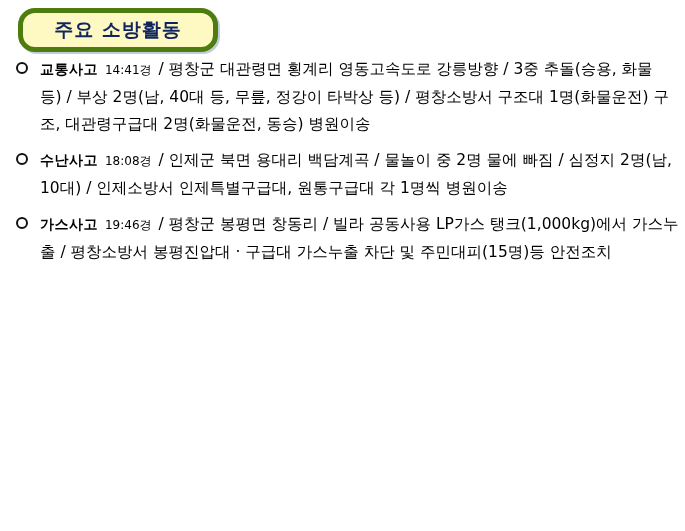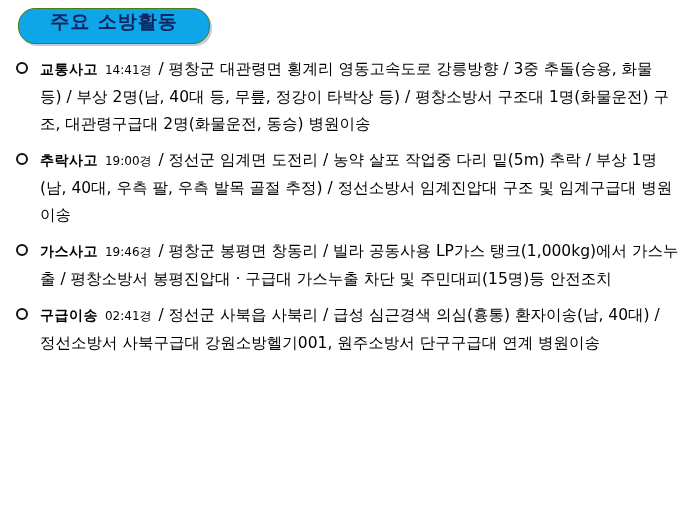--- a/index.html
+++ b/index.html
@@ -21,25 +21,26 @@
     padding: 0;
     box-sizing: border-box;
   }
   
   .title-banner {
     position: absolute;
     left: 18px;
     top: 8px;
     width: 190px;
     height: 34px;
-    border: 1px solid #4d7c0f;
+    border: 5px solid #4d7c0f;
     border-radius: 17px;
-    background: #0ea5e9;
+    background: #fef9c3;
     box-shadow: 2px 2px 0 rgba(120,140,180,0.45);
     display: flex;
+    align-items: center;
     justify-content: center;
   }
   .title-text {
     font-size: 19px;
     font-weight: bold;
     color: #10255f;
     letter-spacing: 1px;
     white-space: nowrap;
   }
   
@@ -102,48 +103,38 @@
       <span class="bullet"></span>
       <div class="item-line">
         <span class="label">교통사고</span>
         <span class="sep"> </span>
         <span class="time">14:41경</span>
         <span class="sep"> </span>
         <span class="body">/ 평창군 대관령면 횡계리 영동고속도로 강릉방향 / 3중 추돌(승용, 화물 등) / 부상 2명(남, 40대 등, 무릎, 정강이 타박상 등) / 평창소방서 구조대 1명(화물운전) 구조, 대관령구급대 2명(화물운전, 동승) 병원이송</span>
       </div>
     </div>
 
-
     <div class="item">
       <span class="bullet"></span>
       <div class="item-line">
-        <span class="label">추락사고</span>
+        <span class="label">수난사고</span>
         <span class="sep"> </span>
-        <span class="time">19:00경</span>
+        <span class="time">18:08경</span>
         <span class="sep"> </span>
-        <span class="body">/ 정선군 임계면 도전리 / 농약 살포 작업중 다리 밑(5m) 추락 / 부상 1명(남, 40대, 우측 팔, 우측 발목 골절 추정) / 정선소방서 임계진압대 구조 및 임계구급대 병원이송</span>
+        <span class="body">/ 인제군 북면 용대리 백담계곡 / 물놀이 중 2명 물에 빠짐 / 심정지 2명(남, 10대) / 인제소방서 인제특별구급대, 원통구급대 각 1명씩 병원이송</span>
       </div>
     </div>
+
 
     <div class="item">
       <span class="bullet"></span>
       <div class="item-line">
         <span class="label">가스사고</span>
         <span class="sep"> </span>
         <span class="time">19:46경</span>
         <span class="sep"> </span>
         <span class="body">/ 평창군 봉평면 창동리 / 빌라 공동사용 LP가스 탱크(1,000kg)에서 가스누출 / 평창소방서 봉평진압대 · 구급대 가스누출 차단 및 주민대피(15명)등 안전조치</span>
       </div>
     </div>
 
-    <div class="item last-clipped">
-      <span class="bullet"></span>
-      <div class="item-line">
-        <span class="label">구급이송</span>
-        <span class="sep"> </span>
-        <span class="time">02:41경</span>
-        <span class="sep"> </span>
-        <span class="body">/ 정선군 사북읍 사북리 / 급성 심근경색 의심(흉통) 환자이송(남, 40대) / 정선소방서 사북구급대 강원소방헬기001, 원주소방서 단구구급대 연계 병원이송</span>
-      </div>
-    </div>
 
   </div>
 </div>
 
 </body></html>

